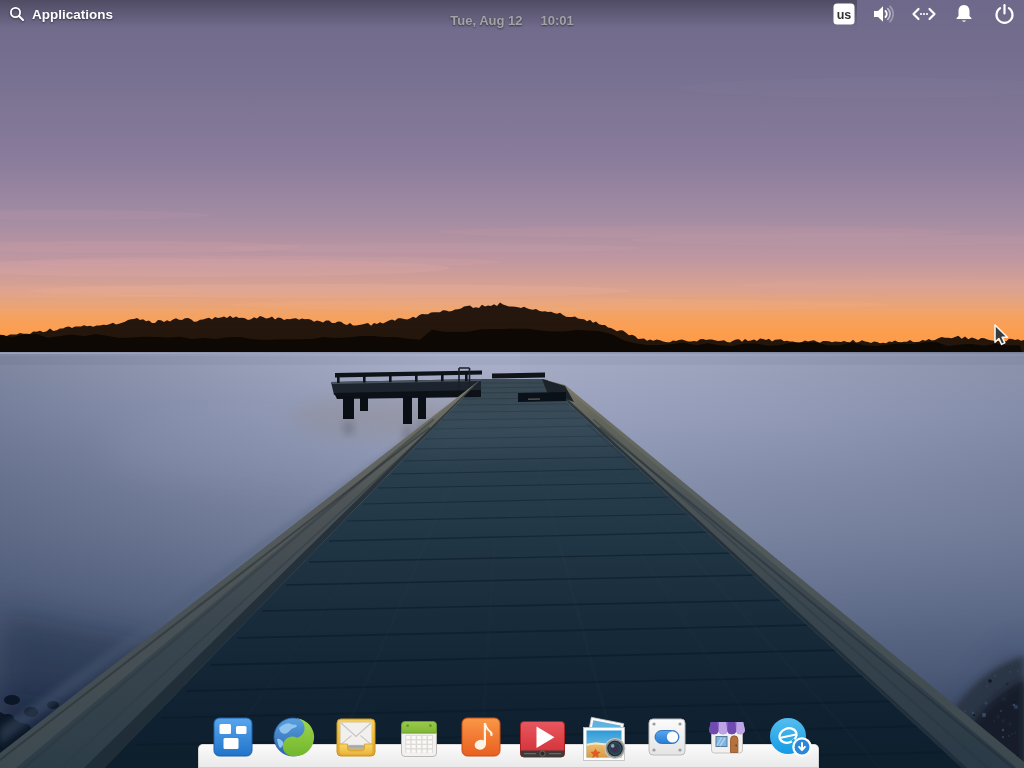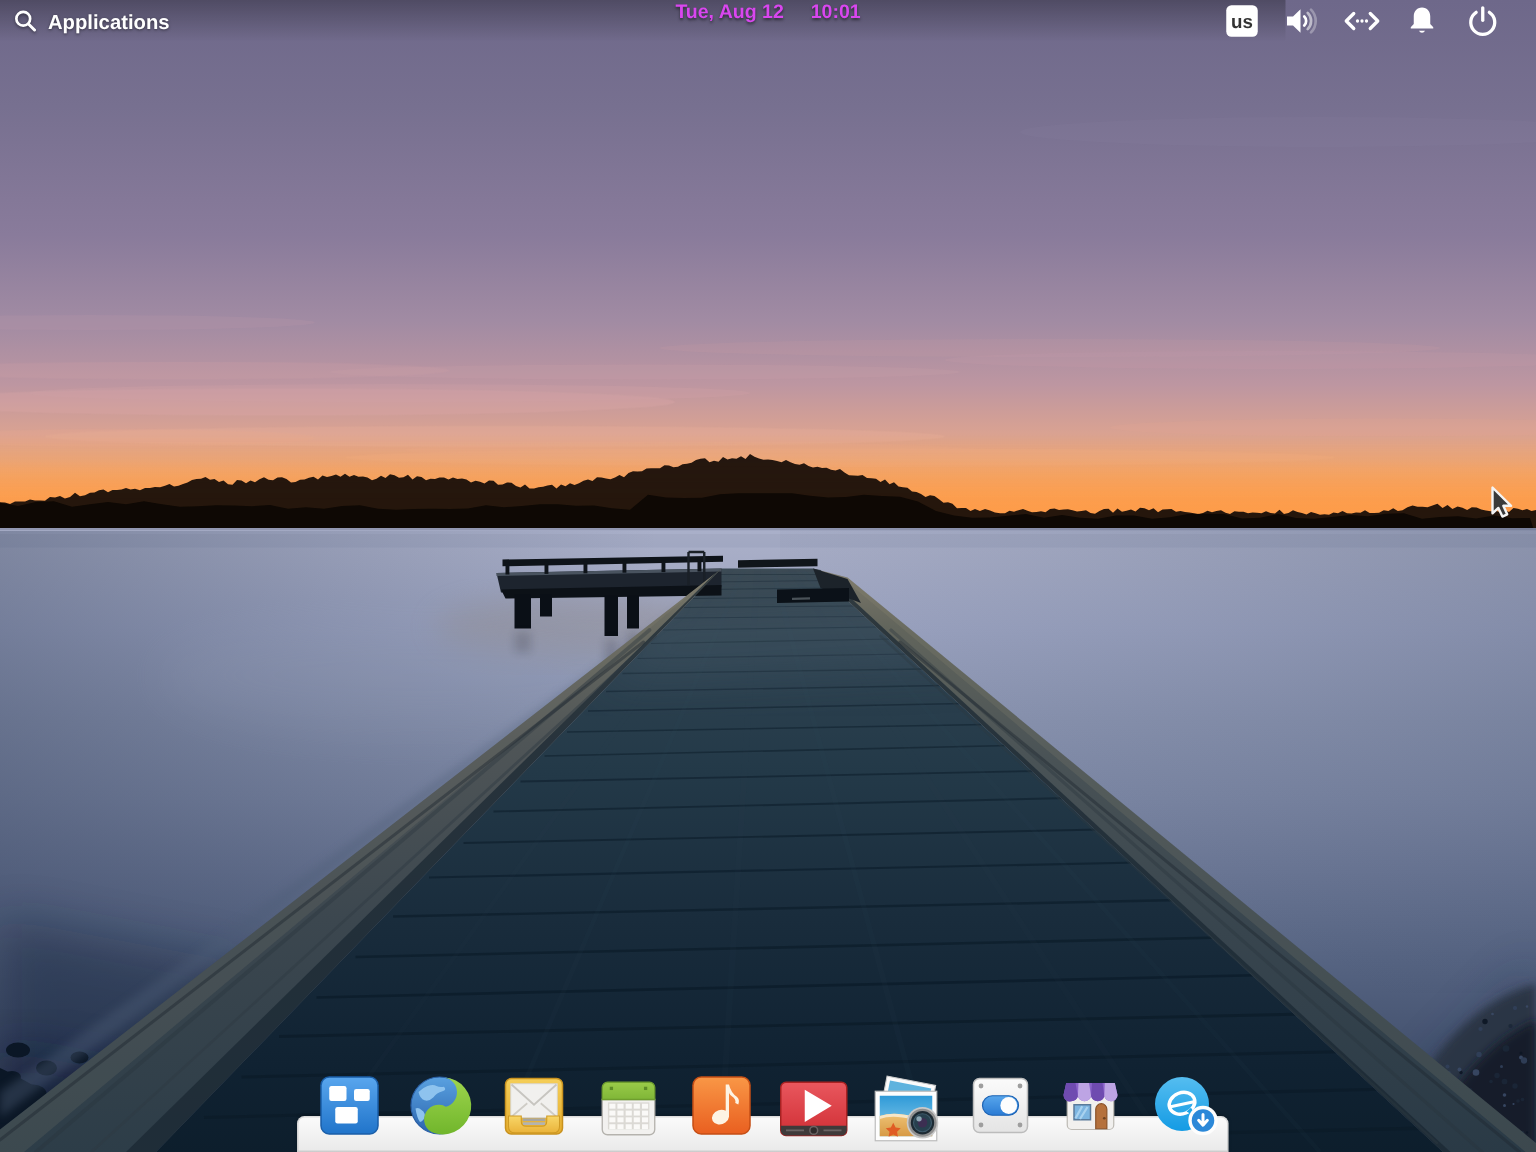--- a/index.html
+++ b/index.html
@@ -3,23 +3,23 @@
 <meta charset="utf-8">
 <style>
   html,body{margin:0;padding:0;width:1024px;height:768px;overflow:hidden;background:#000;}
   #desktop{position:relative;width:1024px;height:768px;font-family:"Liberation Sans",sans-serif;}
   #wall{position:absolute;left:0;top:0;}
   #panel{position:absolute;left:0;top:0;width:857px;height:28px;
     background:linear-gradient(to bottom,rgba(0,0,0,0.28),rgba(0,0,0,0.0));
     display:flex;align-items:center;color:#fff;}
   #applt{display:flex;align-items:center;gap:7px;margin-left:9px;font-size:13.5px;font-weight:bold;
     text-shadow:0 1px 2px rgba(0,0,0,0.5);}
-  #clock{position:absolute;left:0;top:0;width:1024px;height:28px;display:flex;align-items:flex-start;color:#d946ef;
+  #clock{position:absolute;left:0;top:0;width:1024px;height:28px;display:flex;align-items:flex-end;color:#a3a3a3;
     justify-content:center;gap:18px;font-size:13px;font-weight:bold;text-shadow:0 1px 2px rgba(0,0,0,0.5);}
-  #tray{position:absolute;right:0;top:0;height:28px;display:flex;align-items:flex-end;gap:0;padding-right:16px;}
+  #tray{position:absolute;right:0;top:0;height:28px;display:flex;align-items:flex-end;gap:0;padding-right:0;}
   .tico{width:40px;height:28px;display:flex;align-items:center;justify-content:center;}
   #dock{position:absolute;left:198px;top:744px;width:621px;height:24px;
     background:linear-gradient(to bottom,#fbfbfb,#e9e9e9);border-radius:5px 5px 0 0;
     box-shadow:0 0 0 1px rgba(0,0,0,0.12) inset, 0 -1px 2px rgba(0,0,0,0.15);}
   .dicon{position:absolute;top:717px;width:40px;height:40px;overflow:visible;}
 </style>
 </head>
 <body>
 <div id="desktop">
 <svg id="wall" width="1024" height="768" viewBox="0 0 1024 768">

